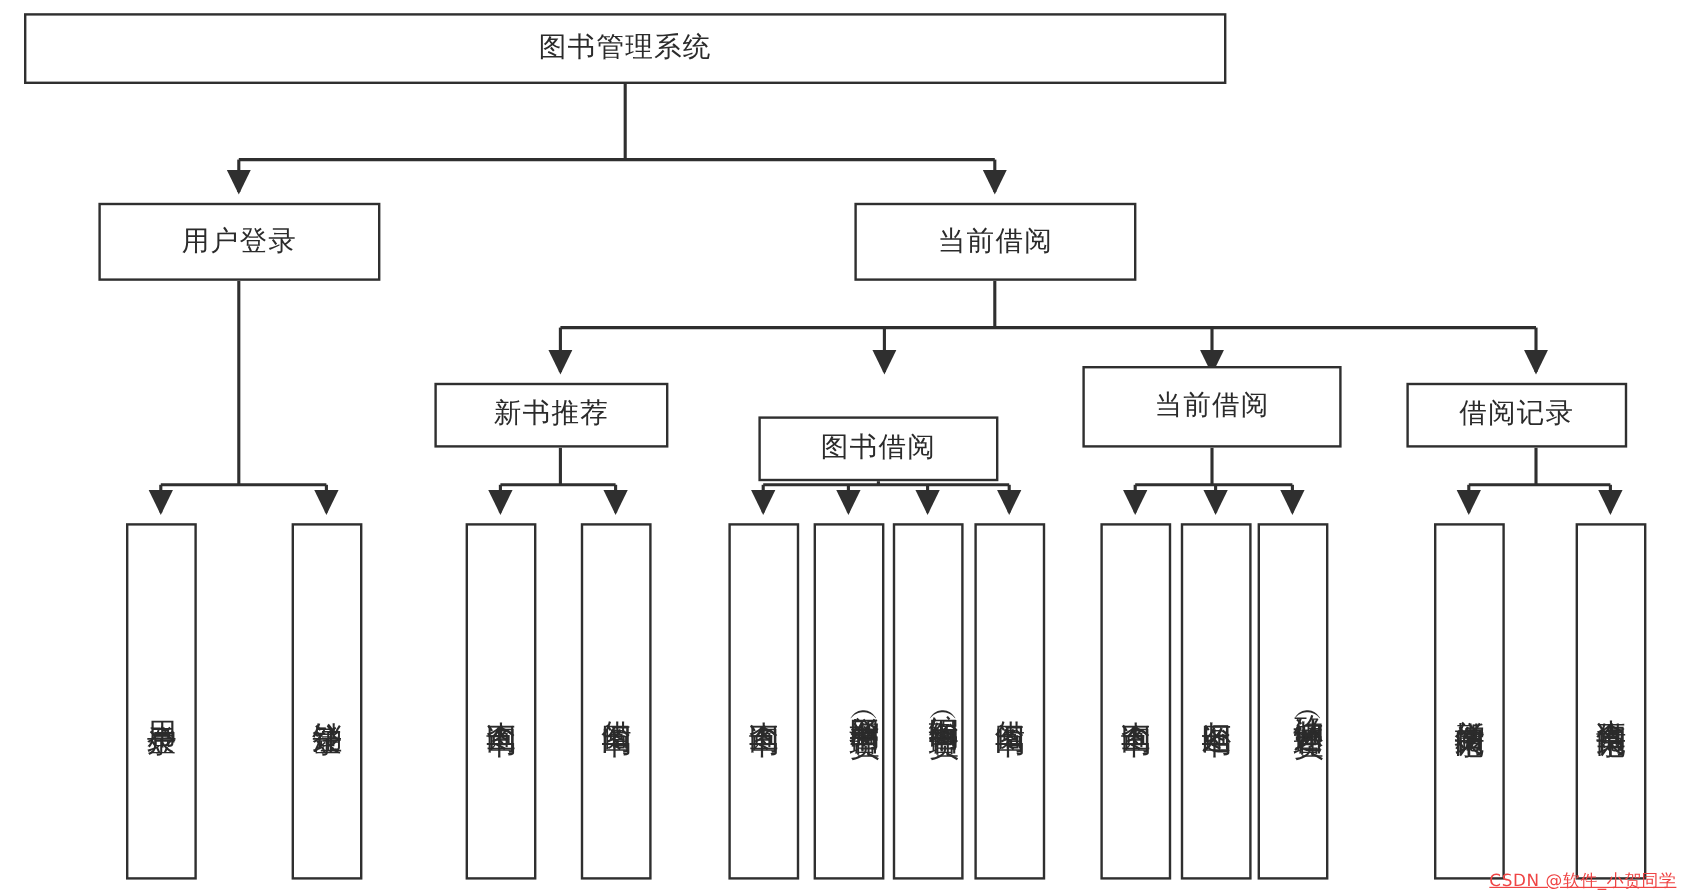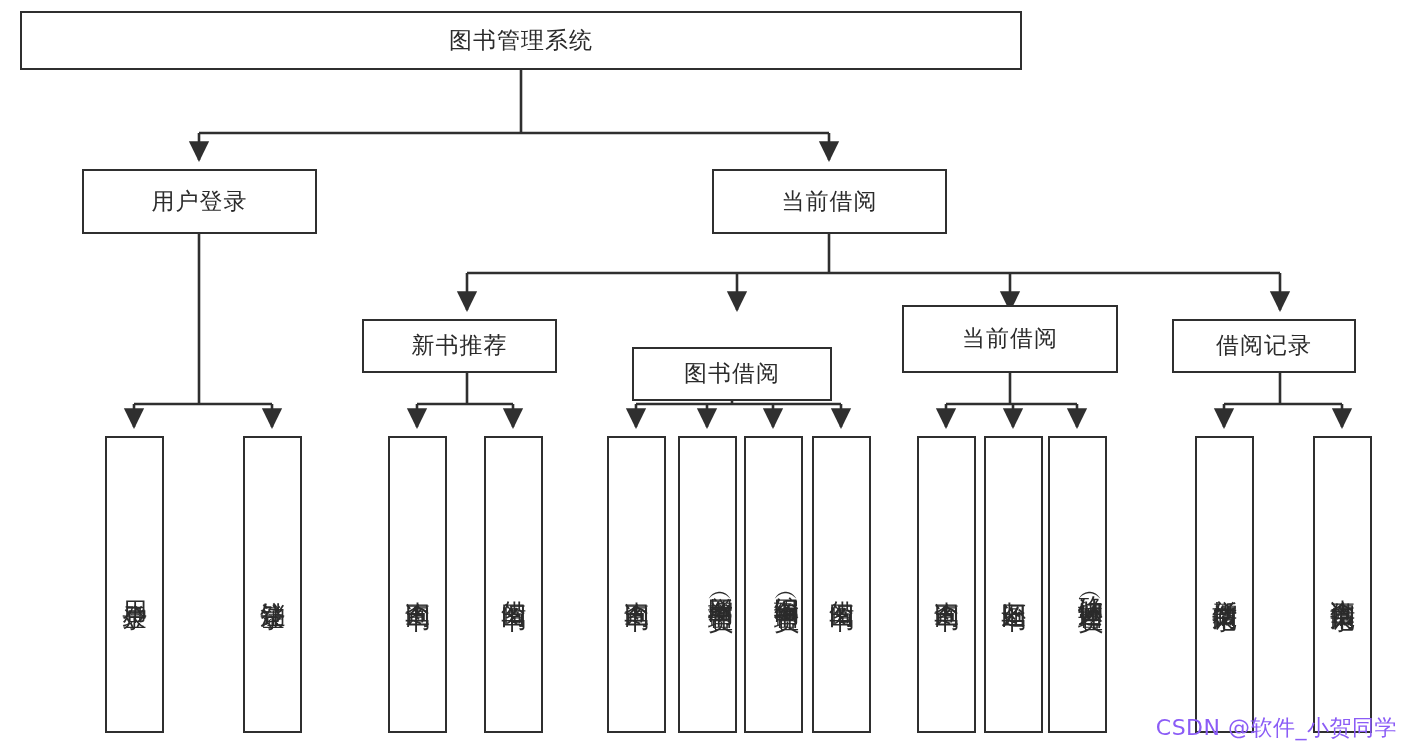--- a/index.html
+++ b/index.html
@@ -50,24 +50,25 @@
     align-items: flex-start;
     justify-content: center;
   }
   .node.vert.leaf-tall {
     align-items: center;
   }
   .watermark {
     position: absolute;
     right: 8px;
     bottom: 4px;
-    font-size: 22px;
-    color: #8b5cf6;
+    font-size: 14px;
+    color: #ef4444;
     letter-spacing: 0.5px;
     white-space: nowrap;
+    text-decoration: underline;
   }
 </style>
 </head>
 <body>
 
 <div id="canvas">
 
   <svg id="edges" viewBox="0 0 1405 747" xmlns="http://www.w3.org/2000/svg">
     <defs>
       <marker id="arrow" markerWidth="9" markerHeight="9" refX="7.2" refY="4.5" orient="auto" markerUnits="strokeWidth">

